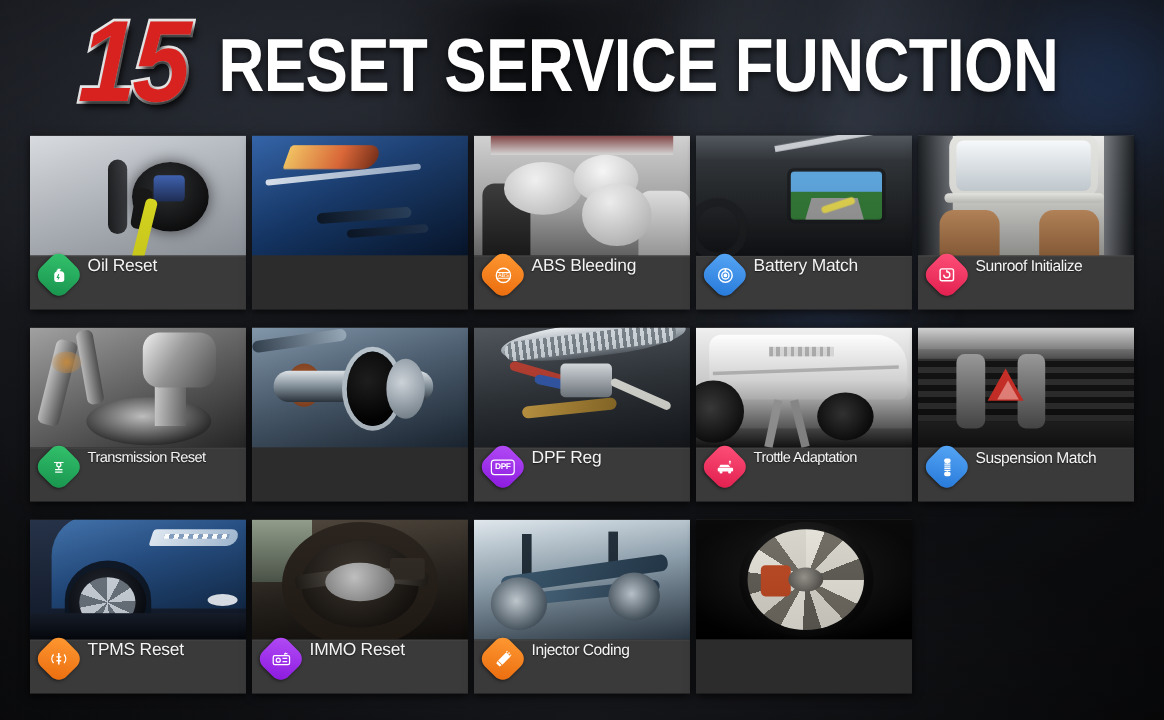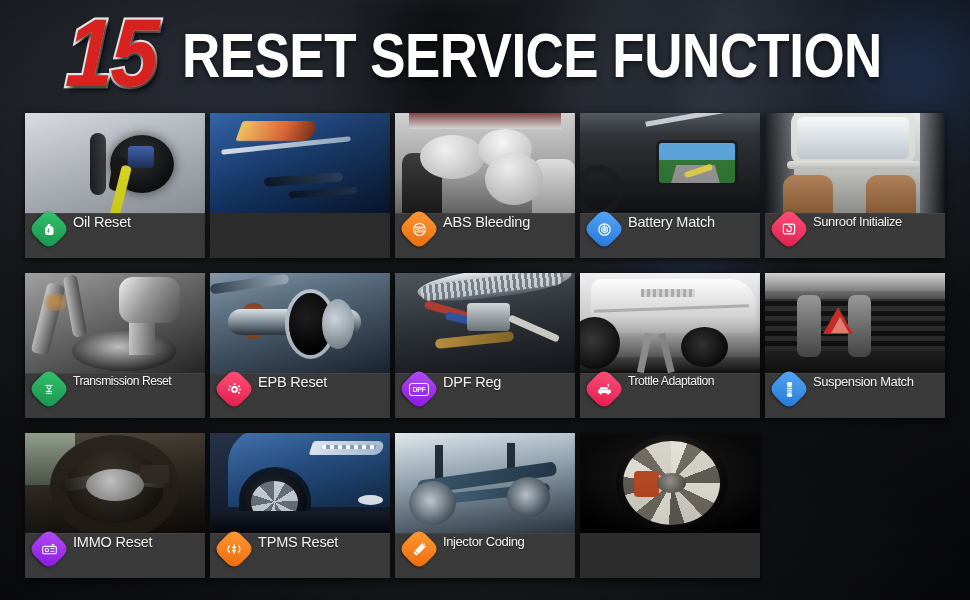--- a/index.html
+++ b/index.html
@@ -525,37 +525,20 @@
     <div class="card">
       <div class="card-photo">
         <div class="ph ph-epb">
             <div class="pipe"></div>
             <div class="rust"></div>
             <div class="shaft"></div>
             <div class="disc1"></div>
             <div class="disc2"></div>
           </div>
       </div>
-      <div class="card-bar">
-        <span class="icon-badge">
-          <span class="shape" style="background:linear-gradient(145deg,#ff527a,#e01c4d)"></span>
-          <span class="glyph">
-              <svg width="17" height="17" viewBox="0 0 24 24" fill="#fff">
-                <path d="M12 7.2a4.8 4.8 0 1 0 0 9.6 4.8 4.8 0 0 0 0-9.6zm0 7a2.2 2.2 0 1 1 0-4.4 2.2 2.2 0 0 1 0 4.4z"></path>
-                <path d="M11 3.2h2l.4 2.2-2.8 0z"></path>
-                <path d="M18.6 6.1l1.4 1.4-1.5 1.7-2-2z"></path>
-                <path d="M20.8 13v-2l-2.2-.4v2.8z"></path>
-                <path d="M5.4 6.1L4 7.5l1.5 1.7 2-2z"></path>
-                <path d="M3.2 11v2l2.2.4v-2.8z"></path>
-                <path d="M18.6 17.9l1.4-1.4-1.5-1.7-2 2z"></path>
-              </svg>
-            </span>
-        </span>
-        <span class="card-label">EPB Reset</span>
-      </div>
     </div>
 
     <div class="card">
       <div class="card-photo">
         <div class="ph ph-dpf">
             <div class="aircleaner"></div>
             <div class="mesh"></div>
             <div class="hoseR"></div>
             <div class="hoseB"></div>
             <div class="carb"></div>
@@ -626,47 +609,20 @@
                 <path d="M5.4 8.2h7.2M5.4 10.6h7.2M5.4 13h7.2M5.4 15.4h7.2"></path>
               </svg>
             </span>
         </span>
         <span class="card-label small">Suspension Match</span>
       </div>
     </div>
 
     <div class="card">
       <div class="card-photo">
-        <div class="ph ph-immo">
-            <div class="win"></div>
-            <div class="rim"></div>
-            <div class="spokeL"></div>
-            <div class="spokeR"></div>
-            <div class="pad"></div>
-            <div class="hub"></div>
-          </div>
-      </div>
-      <div class="card-bar">
-        <span class="icon-badge">
-          <span class="shape" style="background:linear-gradient(145deg,#b44ef7,#8a17de)"></span>
-          <span class="glyph">
-              <svg width="17" height="14" viewBox="0 0 26 20" fill="none" stroke="#fff" stroke-width="1.6">
-                <rect x="2.6" y="6" width="20.8" height="11.4" rx="2"></rect>
-                <circle cx="9" cy="11.7" r="2.6"></circle>
-                <path d="M14.4 9.4h6M14.4 13.6h6" stroke-width="1.5"></path>
-                <path d="M17.4 6V2.6M17.4 2.6l3.4 1.4" stroke-width="1.4"></path>
-              </svg>
-            </span>
-        </span>
-        <span class="card-label">IMMO Reset</span>
-      </div>
-    </div>
-
-    <div class="card">
-      <div class="card-photo">
         <div class="ph ph-tpms">
             <div class="body"></div>
             <div class="lamp"></div>
             <div class="led"></div>
             <div class="wheelwell"></div>
             <div class="tire"></div>
             <div class="rim"></div>
             <div class="fog"></div>
             <div class="ground"></div>
           </div>
@@ -681,20 +637,47 @@
                 <path d="M9 9.6h6M9 14.4h6" stroke-width="1.8"></path>
               </svg>
             </span>
         </span>
         <span class="card-label">TPMS Reset</span>
       </div>
     </div>
 
     <div class="card">
       <div class="card-photo">
+        <div class="ph ph-immo">
+            <div class="win"></div>
+            <div class="rim"></div>
+            <div class="spokeL"></div>
+            <div class="spokeR"></div>
+            <div class="pad"></div>
+            <div class="hub"></div>
+          </div>
+      </div>
+      <div class="card-bar">
+        <span class="icon-badge">
+          <span class="shape" style="background:linear-gradient(145deg,#b44ef7,#8a17de)"></span>
+          <span class="glyph">
+              <svg width="17" height="14" viewBox="0 0 26 20" fill="none" stroke="#fff" stroke-width="1.6">
+                <rect x="2.6" y="6" width="20.8" height="11.4" rx="2"></rect>
+                <circle cx="9" cy="11.7" r="2.6"></circle>
+                <path d="M14.4 9.4h6M14.4 13.6h6" stroke-width="1.5"></path>
+                <path d="M17.4 6V2.6M17.4 2.6l3.4 1.4" stroke-width="1.4"></path>
+              </svg>
+            </span>
+        </span>
+        <span class="card-label">IMMO Reset</span>
+      </div>
+    </div>
+
+    <div class="card">
+      <div class="card-photo">
         <div class="ph ph-inj">
             <div class="strutL"></div>
             <div class="strutR"></div>
             <div class="frame"></div>
             <div class="frame2"></div>
             <div class="wheelL"></div>
             <div class="wheelR"></div>
           </div>
       </div>
       <div class="card-bar">

